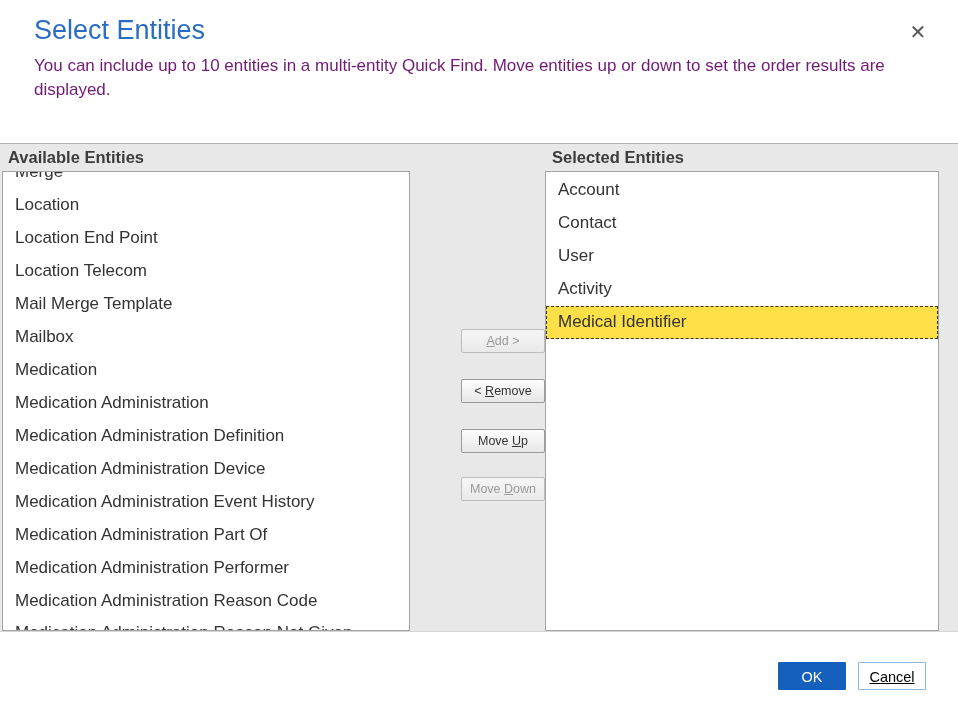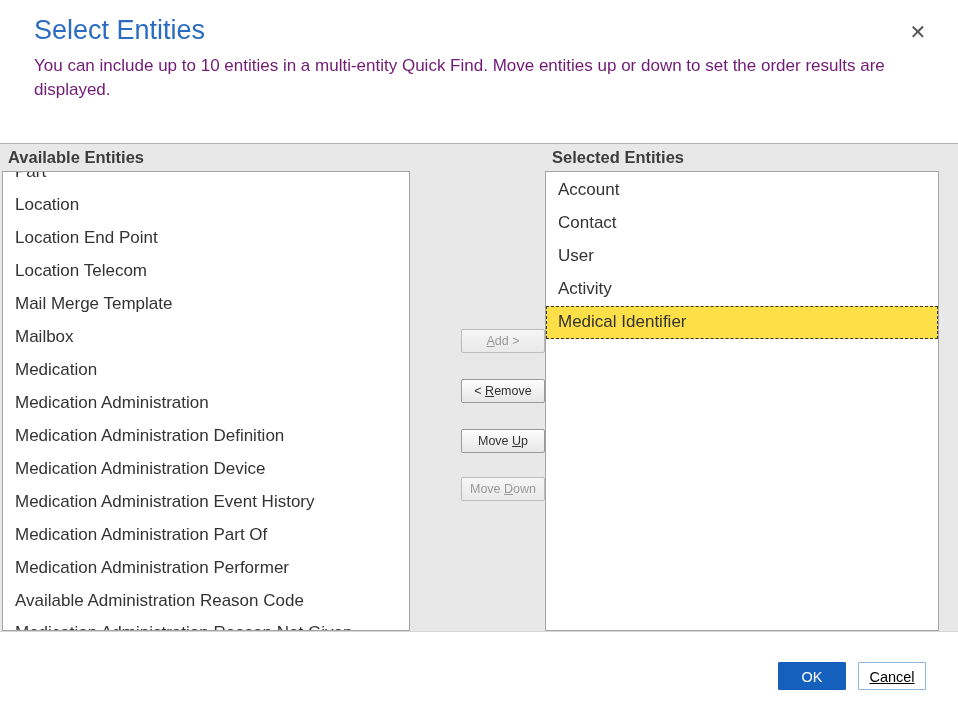--- a/index.html
+++ b/index.html
@@ -186,34 +186,34 @@
     <div class="labels-row">
       <div class="label-col avail-col">Available Entities</div>
       <div class="label-col mid-col"></div>
       <div class="label-col sel-col">Selected Entities</div>
     </div>
 
     <div class="lists-row">
 
       <div class="listbox avail-list" id="avail-list">
         <div class="list-inner" id="avail-inner" style="margin-top:-18px;">
-            <div class="list-item">Part</div>
+            <div class="list-item">Merge</div>
             <div class="list-item">Location</div>
             <div class="list-item">Location End Point</div>
             <div class="list-item">Location Telecom</div>
             <div class="list-item">Mail Merge Template</div>
             <div class="list-item">Mailbox</div>
             <div class="list-item">Medication</div>
             <div class="list-item">Medication Administration</div>
             <div class="list-item">Medication Administration Definition</div>
             <div class="list-item">Medication Administration Device</div>
             <div class="list-item">Medication Administration Event History</div>
             <div class="list-item">Medication Administration Part Of</div>
             <div class="list-item">Medication Administration Performer</div>
-            <div class="list-item">Available Administration Reason Code</div>
+            <div class="list-item">Medication Administration Reason Code</div>
             <div class="list-item">Medication Administration Reason Not Given</div>
           </div>
       </div>
 
       <div class="mid-buttons">
         <div id="btn-add" class="xfer-btn gap-big disabled">
           <span></span><span class="ul">A</span><span>dd &gt;</span>
         </div>
         <div id="btn-remove" class="xfer-btn gap-med">
           <span>&lt; </span><span class="ul">R</span><span>emove</span>

